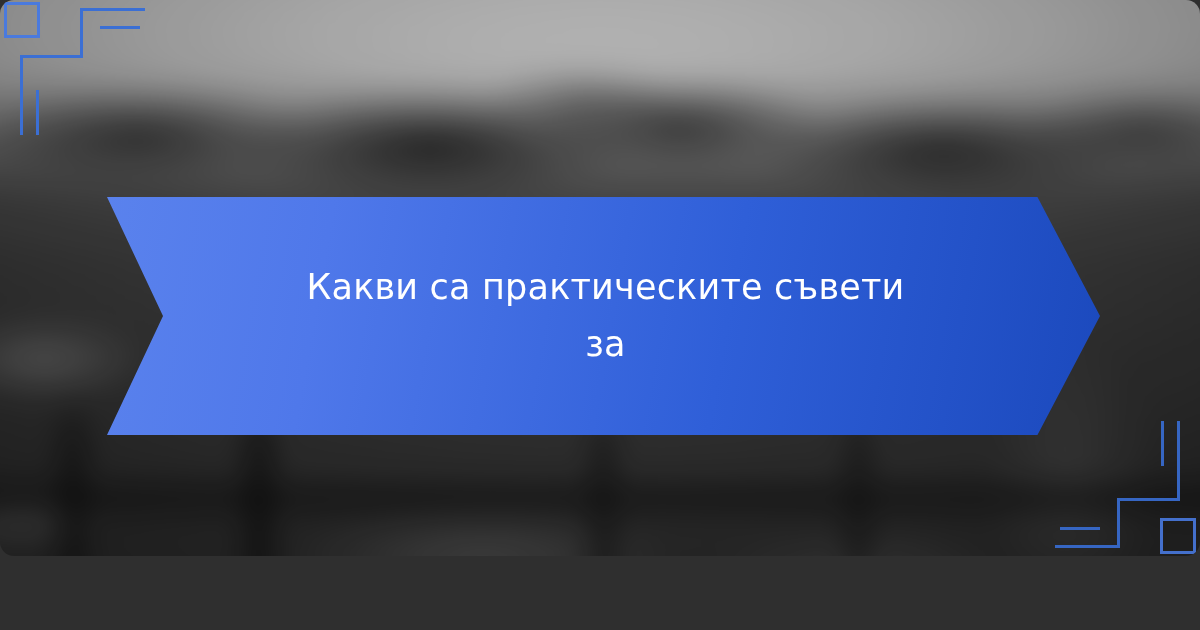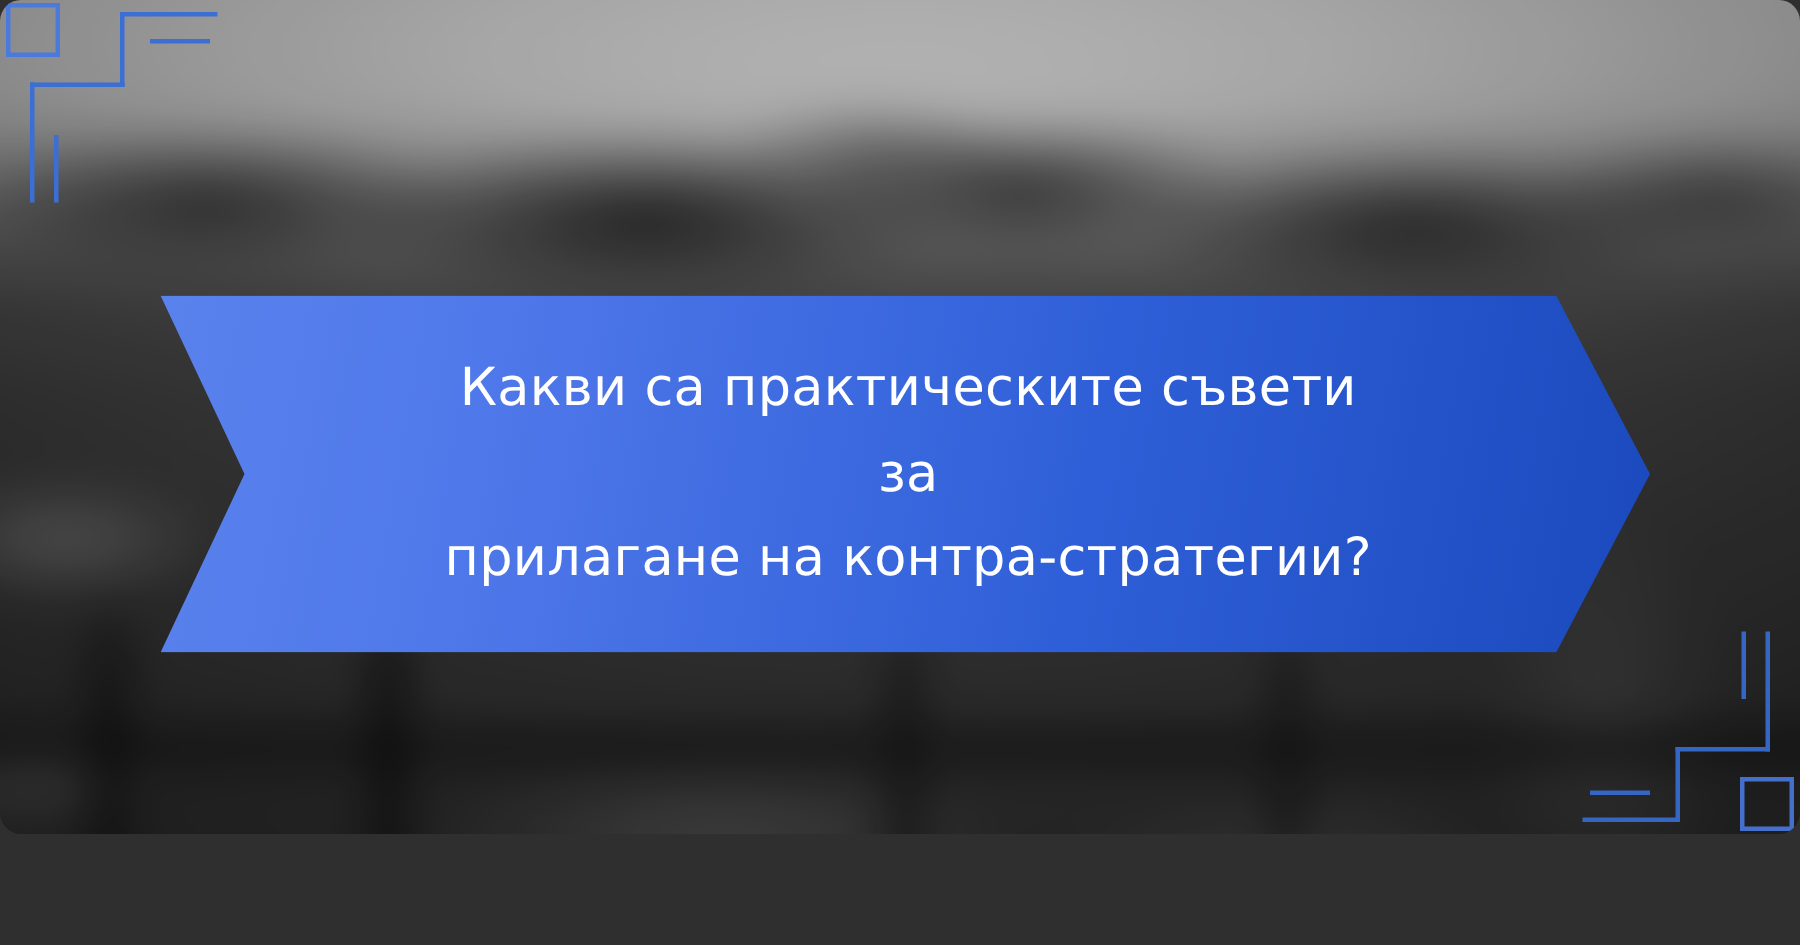--- a/index.html
+++ b/index.html
@@ -143,17 +143,16 @@
     <div class="deco-line" style="right:100px;bottom:26px; width:40px;  height:3px;"></div>
     <div class="deco-line" style="right:80px; bottom:8px;  width:3px;   height:50px;"></div>
     <div class="deco-line" style="right:20px; bottom:55px; width:63px;  height:3px;"></div>
     <div class="deco-line" style="right:20px; bottom:55px; width:3px;   height:80px;"></div>
     <div class="deco-line" style="right:36px; bottom:90px; width:3px;   height:45px;"></div>
   </div>
 
   <div class="banner">
     <div class="banner-text">
       <div>Какви са практическите съвети за</div>
-      <div>прилагане на контра-стратегии?</div>
     </div>
   </div>
 
 </div>
 
 </body></html>

